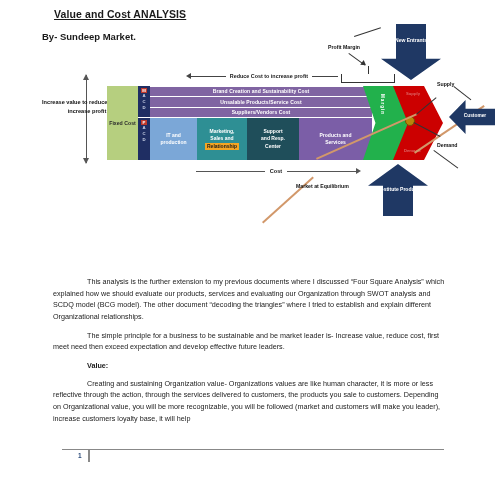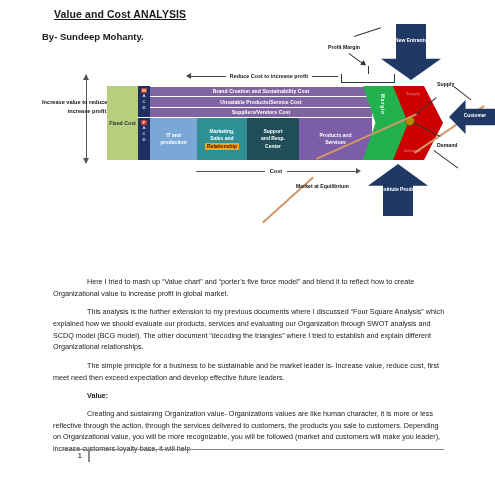--- a/index.html
+++ b/index.html
@@ -442,21 +442,21 @@
     height: 12px;
     background: #8a8a8a;
   }
 </style>
 </head>
 <body>
 
 <div class="page">
 
   <div class="doc-title">Value and Cost ANALYSIS</div>
-  <div class="doc-author">By- Sundeep Mohanty.</div>
+  <div class="doc-author">By- Sundeep Market.</div>
 
   <div class="diagram">
 
     <div class="left-axis"></div>
     <div class="left-note">Increase value to reduce cost and increase profit</div>
 
     <div class="reduce-row">
       <span class="barrow"></span>
       <span class="line-a"></span>
       <span class="rtxt">Reduce Cost to increase profit</span>
@@ -541,21 +541,20 @@
     <div id="cost-axis">
       <span class="ca-line"></span>
       <span class="ca-txt">Cost</span>
       <span class="ca-line"></span>
       <span class="ca-head"></span>
     </div>
 
   </div>
 
   <div class="body">
-    <p class="ind">Here I tried to mash up “Value chart” and “porter’s five force model” and blend it to reflect how to create Organizational value to increase profit in global market.</p>
     <p class="ind">This analysis is the further extension to my previous documents where I discussed “Four Square Analysis” which explained how we should evaluate our products, services and evaluating our Organization through SWOT analysis and SCDQ model (BCG model).  The other document “decoding the triangles” where I tried to establish and explain different Organizational relationships.</p>
     <p class="ind">The simple principle for a business to be sustainable and be market leader is- Increase value, reduce cost, first meet need then exceed expectation and develop effective future leaders.</p>
     <p class="sub">Value:</p>
     <p class="ind">Creating and sustaining Organization value- Organizations values are like human character, it is more or less reflective through the action, through the services delivered to customers, the products you sale to customers. Depending on Organizational value, you will be more recognizable, you will be followed (market and customers will make you leader), increase customers loyalty base, it will help</p>
   </div>
 
   <div id="footer-rule"></div>
   <div id="page-number">1</div>
   <div id="page-caret"></div>
 

